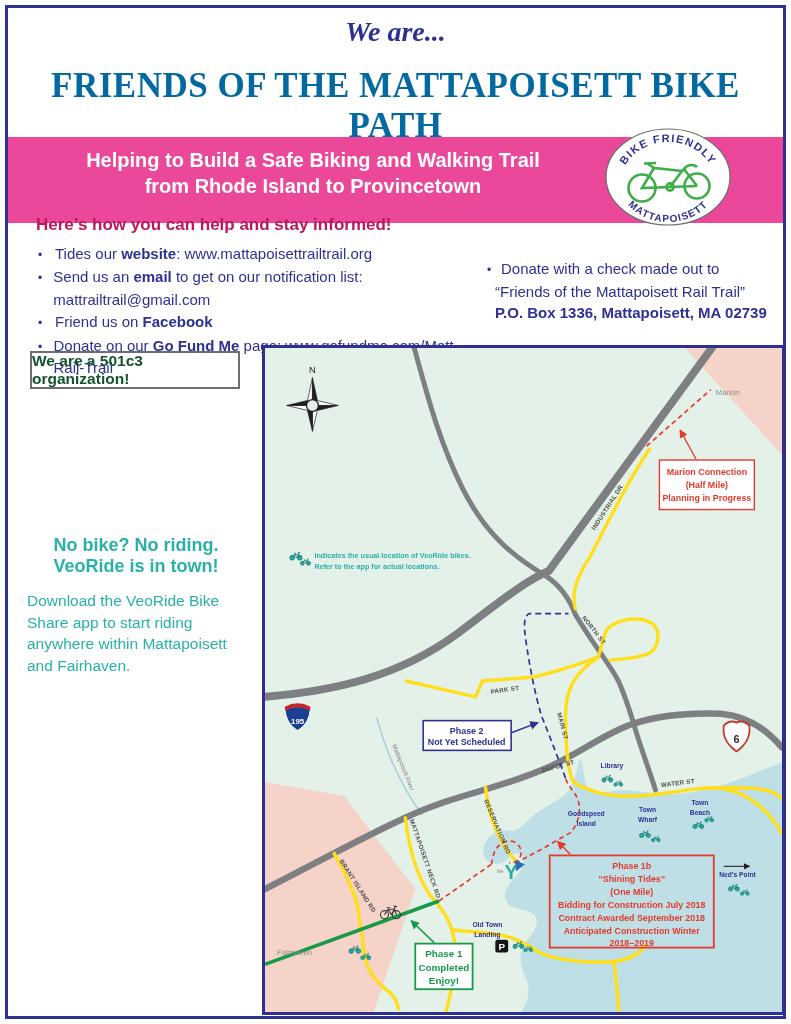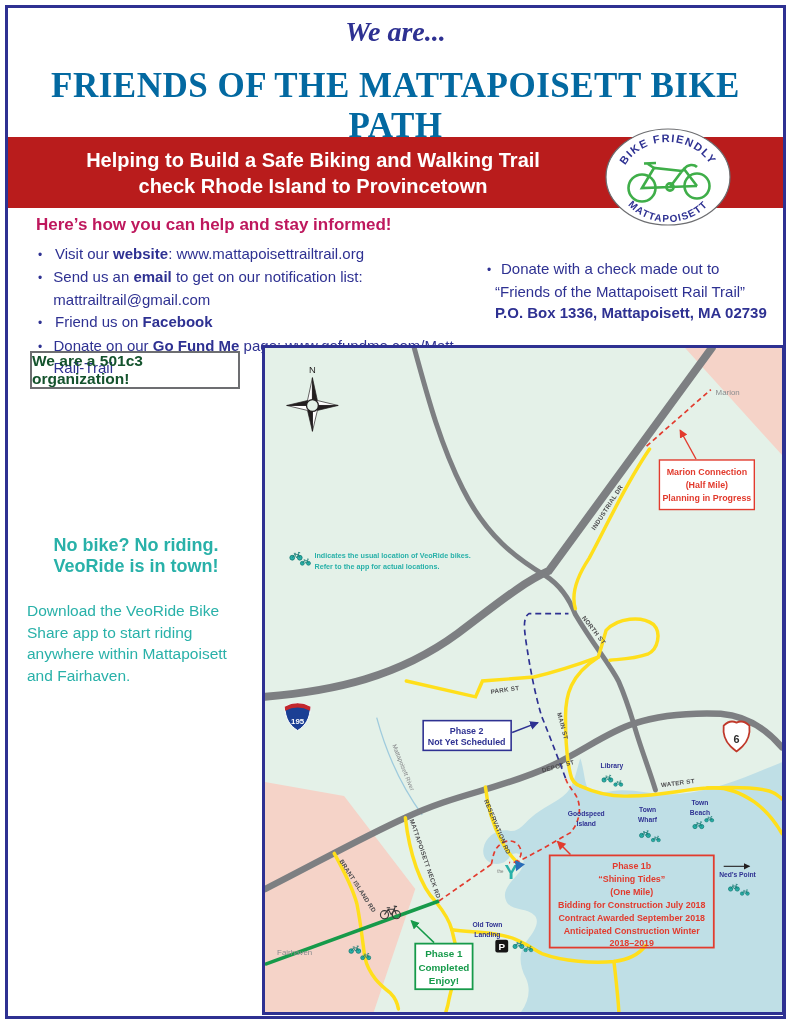--- a/index.html
+++ b/index.html
@@ -7,42 +7,42 @@
         font-family:"Liberation Sans",sans-serif;overflow:hidden;}
   .abs{position:absolute;}
   #page-frame{position:absolute;top:5px;left:5px;right:5px;bottom:5px;
               border:3px solid #2e3192;pointer-events:none;}
   
   #title-script{top:16px;left:0;width:100%;text-align:center;color:#2e3192;
     font-family:"Liberation Serif",serif;font-style:italic;font-weight:bold;font-size:28px;}
   #title-main{top:66px;left:0;width:100%;text-align:center;color:#0369a1;
     font-family:"Liberation Serif",serif;font-weight:bold;font-size:35px;letter-spacing:.5px;}
   
-  #banner{top:137px;left:8px;right:8px;height:71px;background:#b91c1c;}
+  #banner{top:137px;left:8px;right:8px;height:86px;background:#ec4899;}
   #banner-text{position:absolute;top:10px;left:0;width:610px;text-align:center;
     color:#fff;font-weight:bold;font-size:20px;line-height:26px;}
   
   #logo{top:127px;left:604px;width:128px;height:100px;z-index:3;}
   
   #help-heading{top:215px;left:36px;color:#be185d;font-weight:bold;font-size:17px;}
   #bullets{top:243px;left:38px;width:440px;color:#2e3192;font-size:15px;}
   .bul{display:flex;line-height:22.4px;}
   .bul .dot{width:17px;font-size:12px;padding-top:1px;}
   #donate{top:258px;left:487px;width:296px;color:#2e3192;font-size:15px;line-height:21px;}
   #donate .bul .dot{width:14px;}
   #donate .ind{padding-left:8px;}
   #donate .bold{font-weight:bold;}
   
   #badge{top:351px;left:30px;width:206px;height:34px;border:2.5px solid #6d6e71;
     display:flex;align-items:center;justify-content:center;
     color:#14532d;font-weight:bold;font-size:15.5px;}
   
   #veoride{top:535px;left:14px;width:244px;color:#29b1a9;}
   #veoride .h{text-align:center;font-weight:bold;font-size:18px;line-height:21px;}
-  #veoride .b{margin-top:23px;padding-left:13px;width:228px;font-size:15.5px;line-height:21.5px;}
+  #veoride .b{margin-top:13px;padding-left:13px;width:228px;font-size:15.5px;line-height:21.5px;}
   #veoride .r{margin-top:20px;padding-left:13px;font-size:15.5px;}
   
   #map{top:345px;left:262px;width:523px;height:670px;border:3px solid #2e3192;
        box-sizing:border-box;background:#e4f1e8;}
   #map svg{display:block;width:100%;height:100%;}
   text{font-family:"Liberation Sans",sans-serif;}
   .ms{font-size:6.3px;font-weight:bold;fill:#4d4d4f;letter-spacing:.3px;}
   .mp{font-size:6.8px;font-weight:bold;fill:#2e3192;text-anchor:middle;}
   .mtown{font-size:8px;fill:#8a8c8e;text-anchor:middle;}
   .mnote{font-size:7.3px;font-weight:bold;fill:#29b1a9;}
@@ -55,21 +55,21 @@
 
 <div id="page">
   <div id="page-frame"></div>
 
   <div class="abs" id="title-script">We are...</div>
   <div class="abs" id="title-main">FRIENDS OF THE MATTAPOISETT BIKE PATH</div>
 
   <div class="abs" id="banner">
     <div id="banner-text">
       <div>Helping to Build a Safe Biking and Walking Trail</div>
-      <div>check Rhode Island to Provincetown</div>
+      <div>from Rhode Island to Provincetown</div>
     </div>
   </div>
 
   <div class="abs" id="logo">
     <svg viewBox="0 0 128 100">
       <defs>
         <path id="arcTop" d="M16,58 A48,43 0 0 1 112,58" fill="none"></path>
         <path id="arcBot" d="M13,50 A51,45 0 0 0 115,50" fill="none"></path>
       </defs>
       <ellipse cx="64" cy="50" rx="62" ry="48" fill="#fff" stroke="#6d6e71" stroke-width="1.2"></ellipse>
@@ -90,21 +90,21 @@
         <textPath href="#arcBot" startOffset="50%">MATTAPOISETT</textPath>
       </text>
     </svg>
   </div>
 
   <div class="abs" id="help-heading">Here’s how you can help and stay informed!</div>
 
   <div class="abs" id="bullets">
     <div class="bul">
         <span class="dot">•</span>
-        <span><span>Visit our </span><b>website</b><span>: www.mattapoisettrailtrail.org</span></span>
+        <span><span>Tides our </span><b>website</b><span>: www.mattapoisettrailtrail.org</span></span>
       </div>
     <div class="bul">
         <span class="dot">•</span>
         <span><span>Send us an </span><b>email</b><span> to get on our notification list: mattrailtrail@gmail.com</span></span>
       </div>
     <div class="bul">
         <span class="dot">•</span>
         <span><span>Friend us on </span><b>Facebook</b><span></span></span>
       </div>
     <div class="bul">

